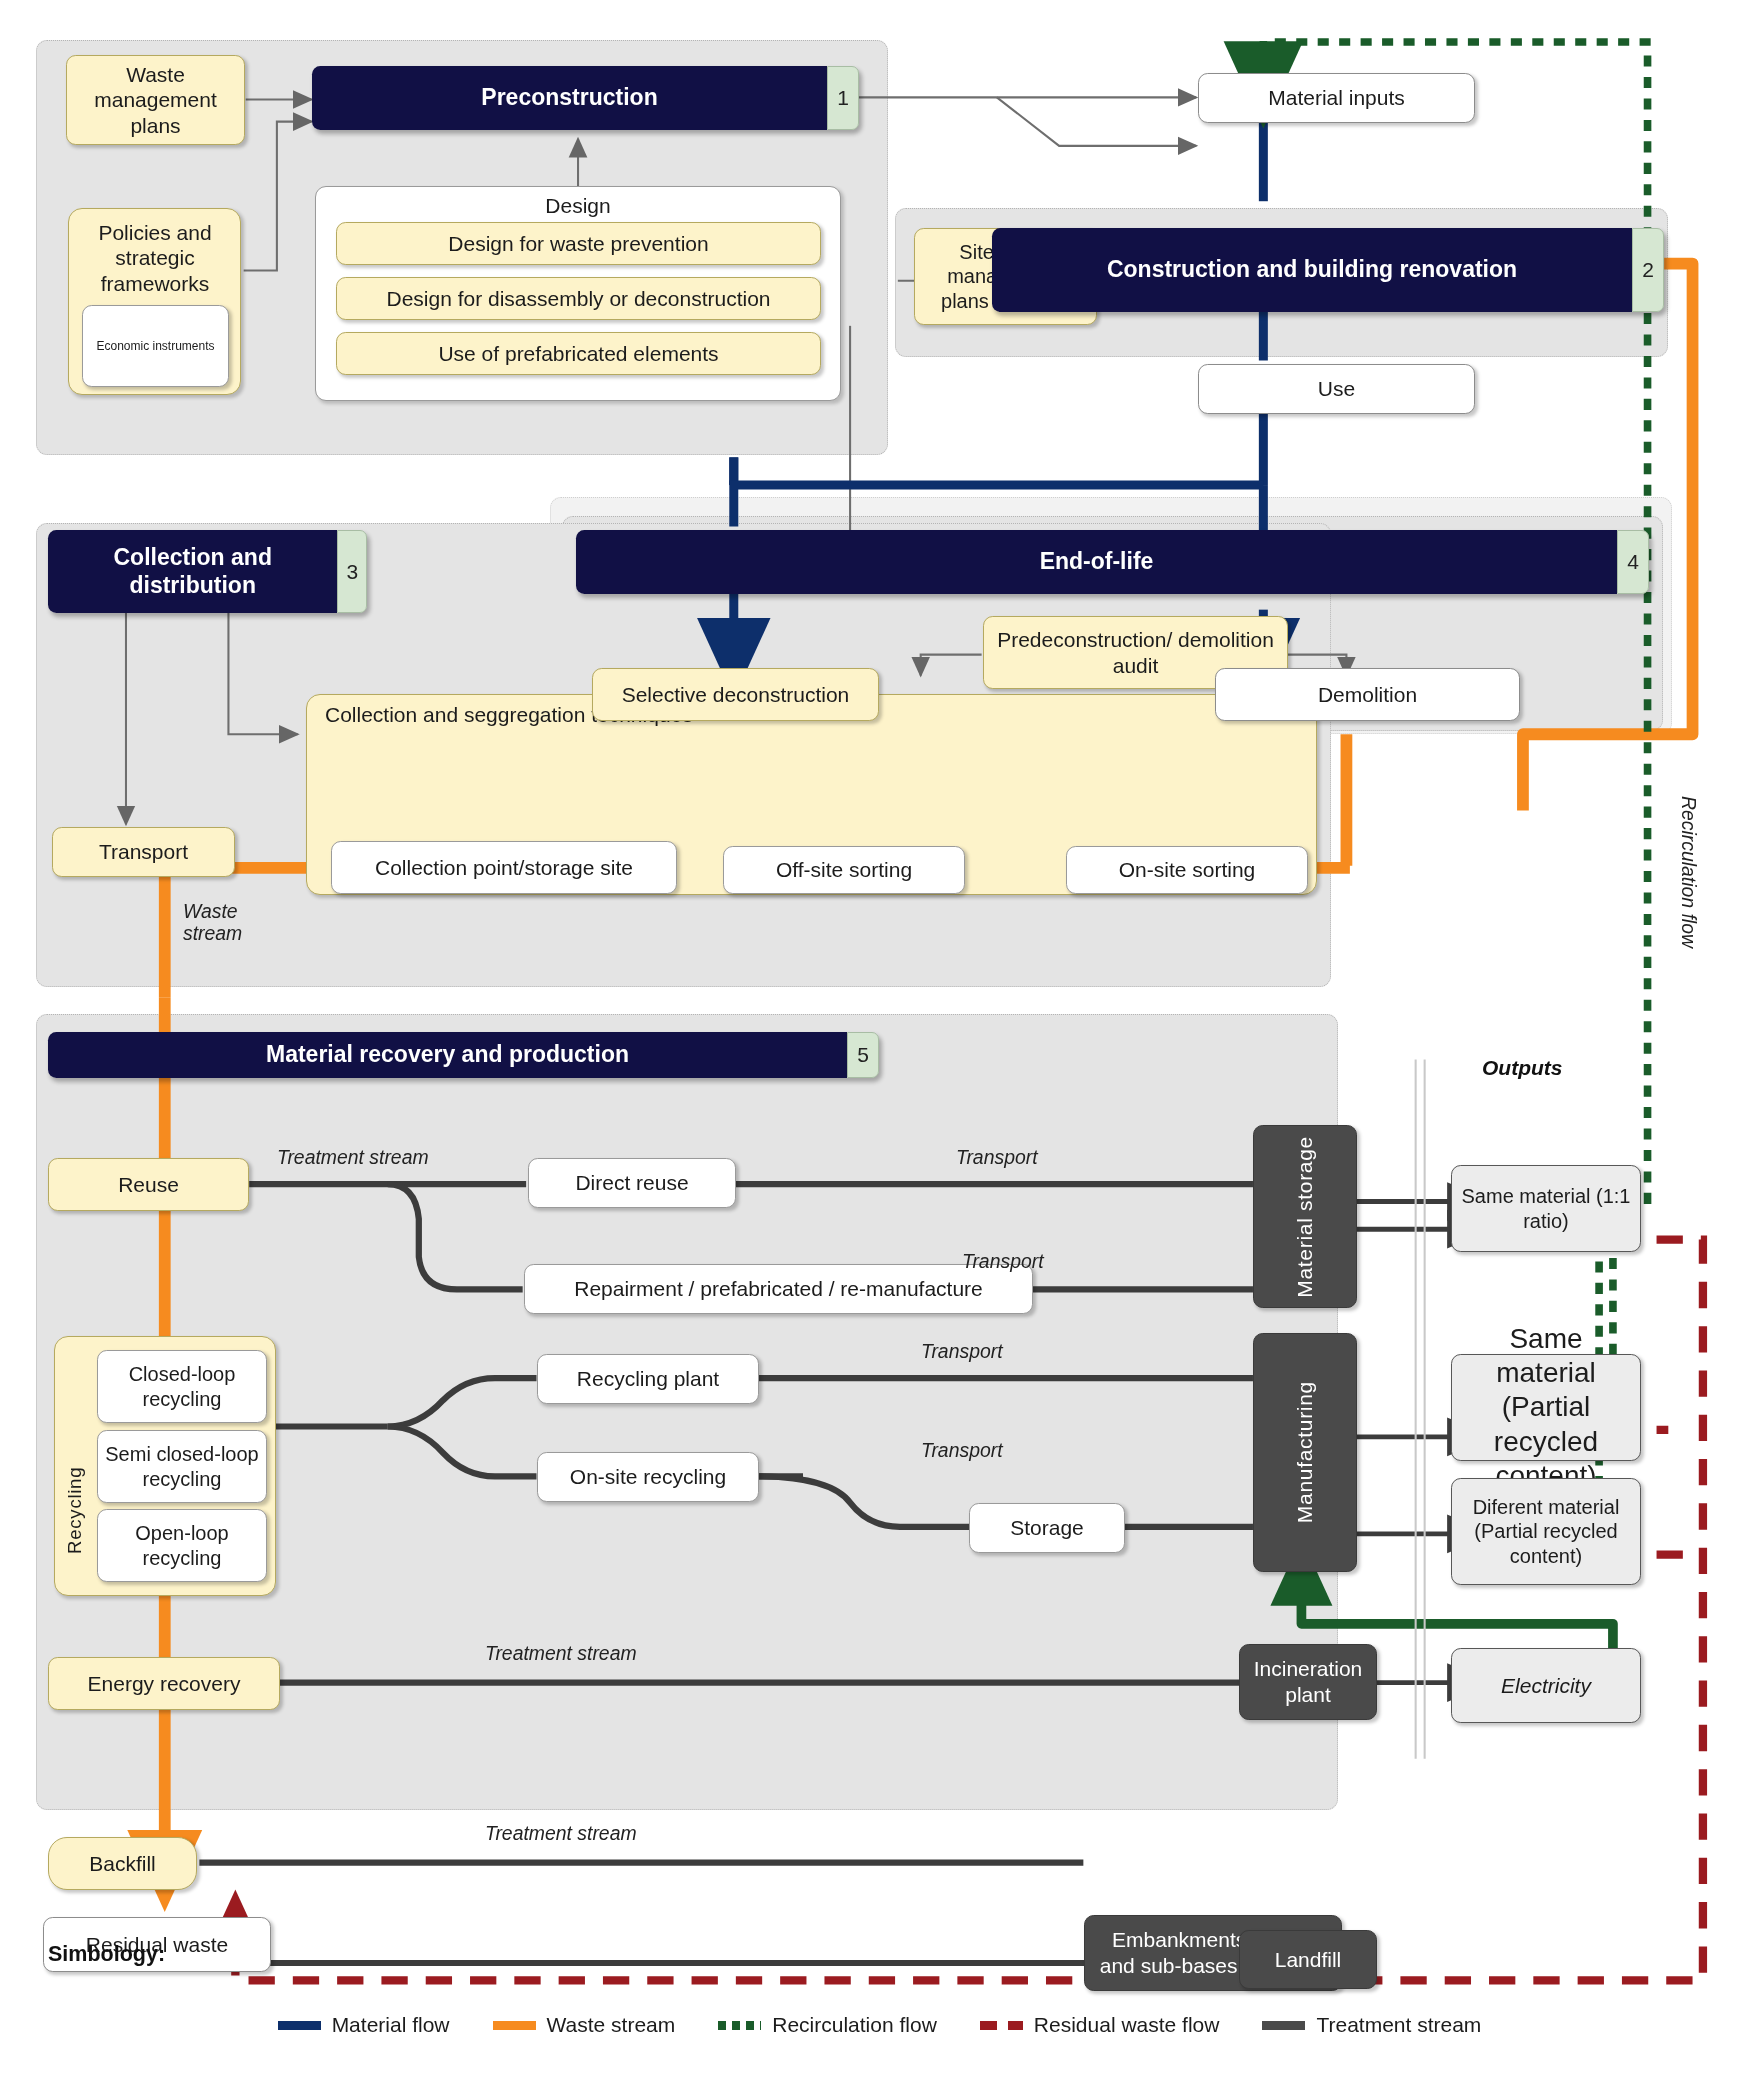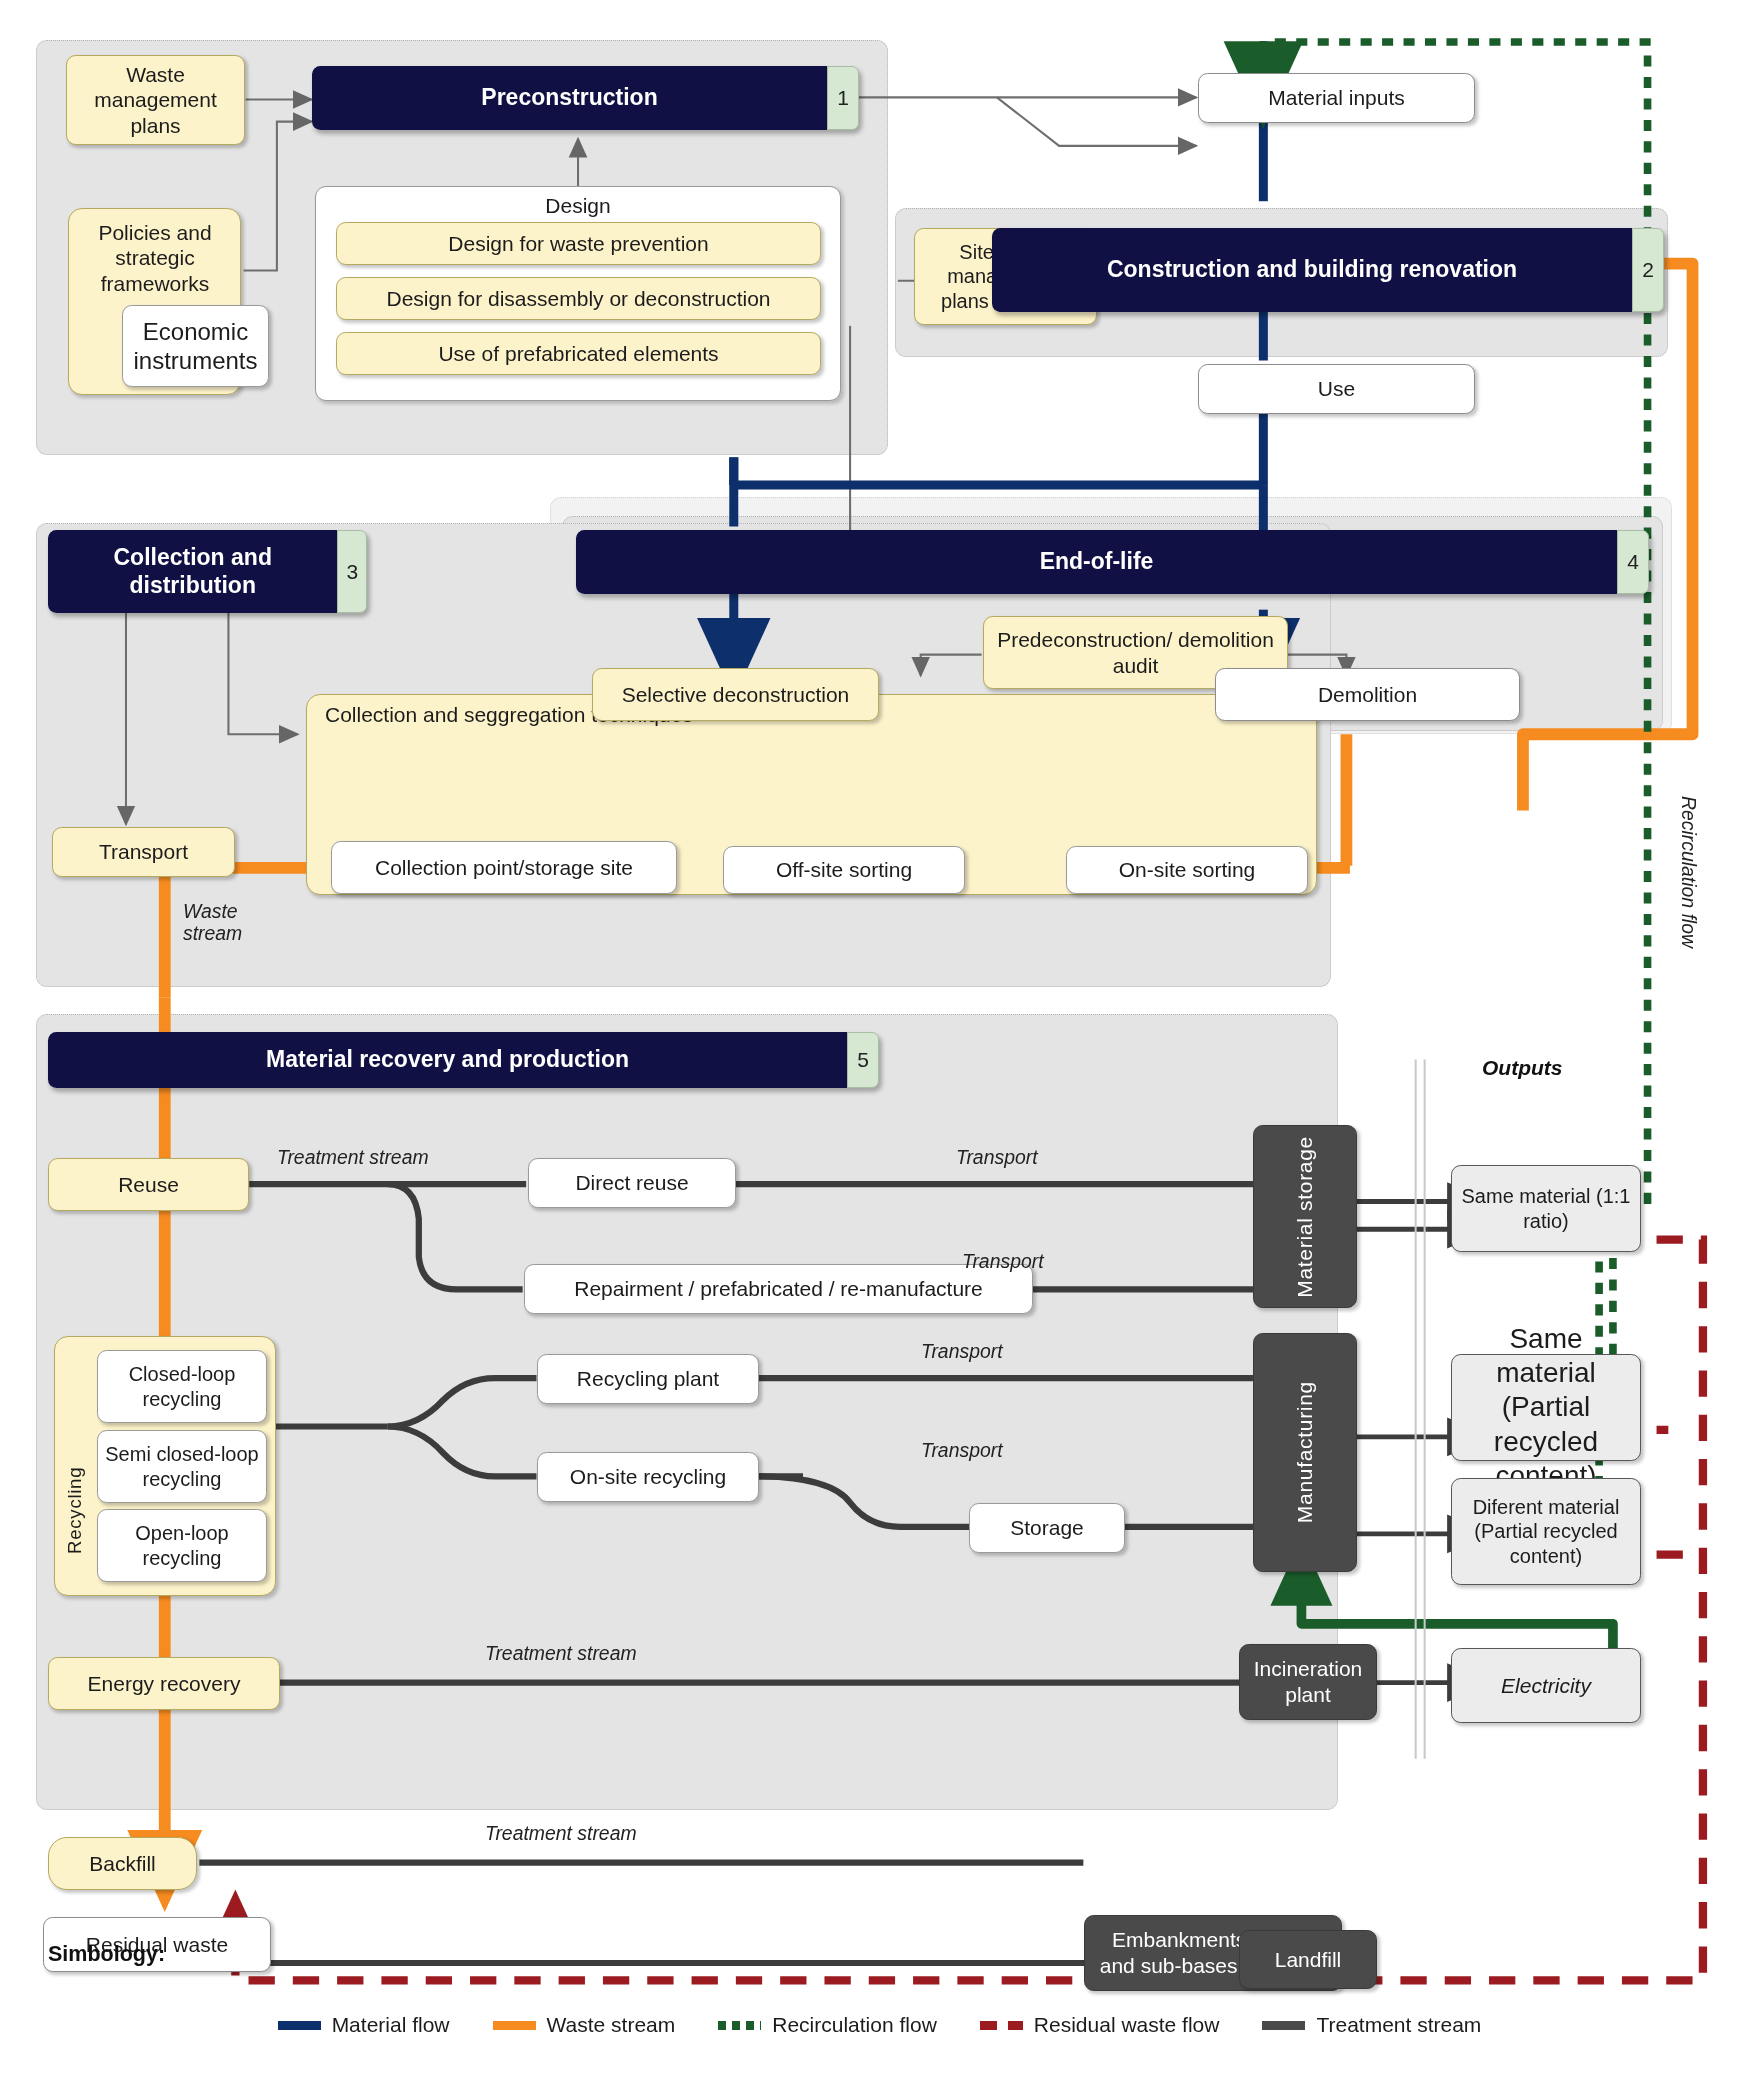--- a/index.html
+++ b/index.html
@@ -326,30 +326,30 @@
   <div class="stage" style="left:48px; top:530px; width:319px; height:83px;">
     <div class="bar" style="padding:0 11px;">Collection and distribution</div>
     <div class="num">3</div>
   </div>
 
   <div class="stage" style="left:576px; top:530px; width:1073px; height:64px;">
     <div class="bar">End-of-life</div>
     <div class="num">4</div>
   </div>
 
-  <div class="stage" style="left:48px; top:1032px; width:831px; height:56px;">
+  <div class="stage" style="left:48px; top:1032px; width:831px; height:46px;">
     <div class="bar">Material recovery and production</div>
     <div class="num">5</div>
   </div>
 
   <div class="box yellow" style="left:66px; top:55px; width:179px; height:90px;">Waste management plans</div>
 
   <div class="box yellow" style="left:71px; top:213px; width:168px; height:90px; box-shadow:none; border:none; background:transparent;">Policies and strategic frameworks</div>
 
-  <div class="box white" style="left:82px; top:305px; width:147px; height:82px; font-size:24px;margin-left:40px;">Economic instruments</div>
+  <div class="box white" style="left:82px; top:305px; width:147px; height:82px; font-size:12px;">Economic instruments</div>
 
   <div class="box yellow" style="left:336px; top:222px; width:485px; height:43px;">Design for waste prevention</div>
   <div class="box yellow" style="left:336px; top:277px; width:485px; height:43px;">Design for disassembly or deconstruction</div>
   <div class="box yellow" style="left:336px; top:332px; width:485px; height:43px;">Use of prefabricated elements</div>
 
   <div class="box plainwhite" style="left:1198px; top:73px; width:277px; height:50px;">Material inputs</div>
 
   <div class="box yellow" style="left:914px; top:228px; width:183px; height:97px; font-size:20px; left:914px;">Site waste management plans (SWMP)</div>
 
   <div class="box plainwhite" style="left:1198px; top:364px; width:277px; height:50px;">Use</div>

